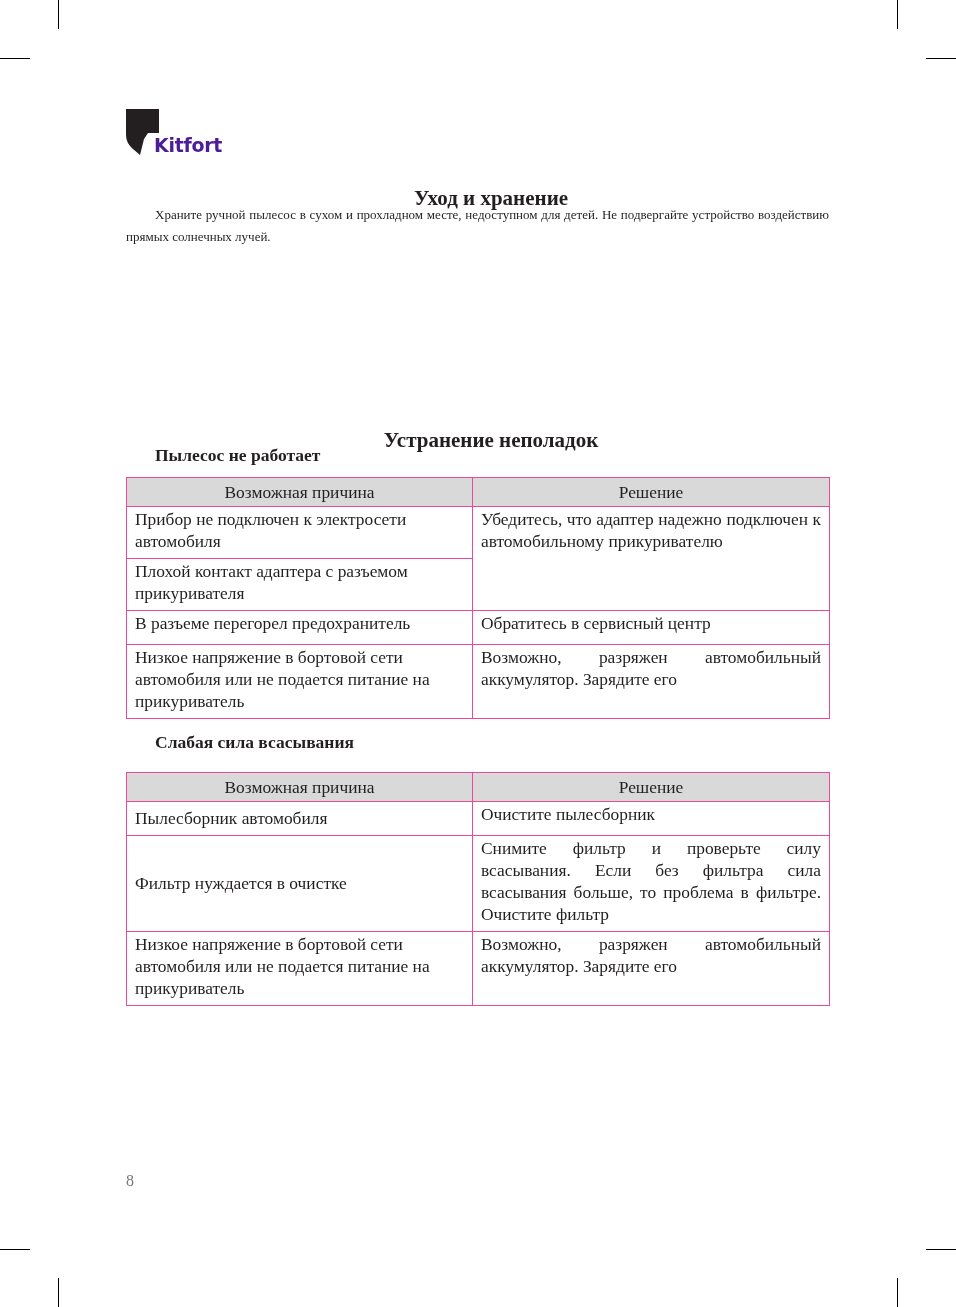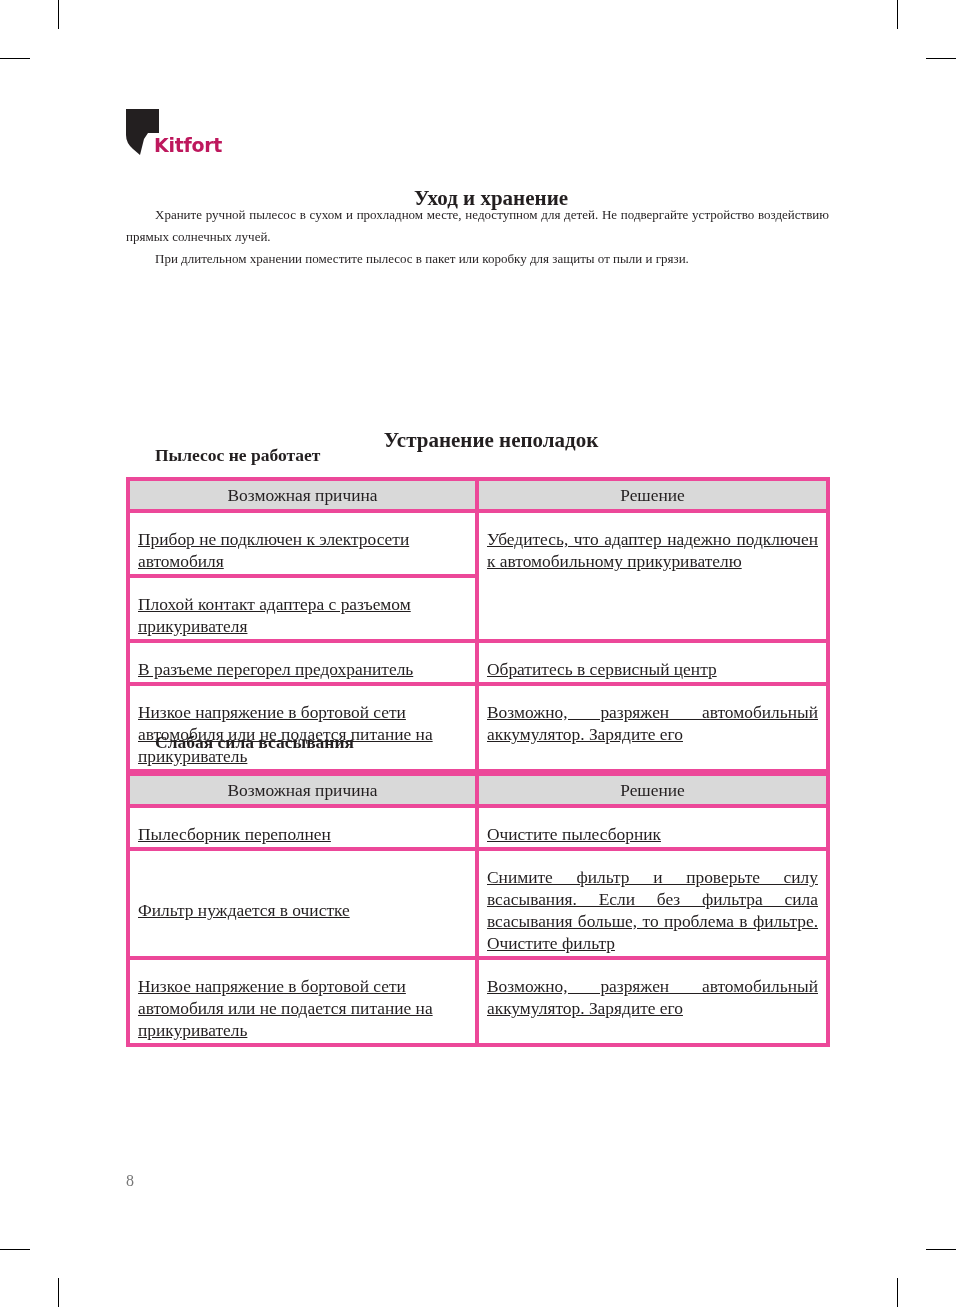--- a/index.html
+++ b/index.html
@@ -10,21 +10,21 @@
     }
     .crop { position: absolute; background: #000; }
     .crop.v { width: 1px; height: 29px; }
     .crop.h { height: 1px; width: 30px; }
 
     .logo { position: absolute; left: 126px; top: 109px; width: 95px; height: 50px; }
     .logo svg { position: absolute; left: 0; top: 0; }
     .logo-text {
       position: absolute; left: 28px; top: 25px;
       font-family: "DejaVu Sans", "Liberation Sans", sans-serif;
-      font-weight: bold; font-size: 19px; letter-spacing: -0.3px; color: #be185d;
+      font-weight: bold; font-size: 19px; letter-spacing: -0.3px; color: #4c1d95;
     }
 
     .h1 {
       position: absolute; left: 126px; width: 730px; text-align: center;
       font-weight: bold; font-size: 21px; margin-top: 30px;
     }
     .para-block {
       position: absolute; left: 126px; width: 703px;
       font-size: 13px; line-height: 22px; text-align: justify;
     }
@@ -32,27 +32,27 @@
 
     .h2 {
       position: absolute; left: 155px; font-weight: bold; font-size: 17.5px;
     }
 
     table.ts {
       position: absolute; left: 126px; width: 704px;
       border-collapse: collapse; font-size: 17.4px; line-height: 22px;
     }
     table.ts th, table.ts td {
-      border: 4px solid #ec4899; padding: 0 8px; vertical-align: top;
+      border: 1px solid #ec4899; padding: 0 8px; vertical-align: top;
     }
     table.ts th {
       background: #d9d9d9; font-weight: normal; text-align: center;
       height: 28px; padding-top: 0; vertical-align: middle;
     }
-    table.ts td { padding-top: 15px; padding-bottom: 2px; text-decoration: underline; }
+    table.ts td { padding-top: 1px; padding-bottom: 2px; }
     table.ts td.c1 { width: 329px; }
     table.ts td.just { text-align: justify; text-align-last: left; }
     table.ts td.mid { vertical-align: middle; }
 
     .page-num {
       position: absolute; left: 126px; top: 1172px; font-size: 16px; color: #777;
     }
   </style>
 </head>
 <body>
@@ -69,21 +69,20 @@
 <div class="logo">
   <svg width="34" height="48" viewBox="0 0 34 48">
     <path d="M0 0 H33 V24 H22 L18 30 L14 46 L7 40 Q0 34 0 26 Z" fill="#231f20"></path>
   </svg>
   <span class="logo-text">Kitfort</span>
 </div>
 
 <div class="h1" style="top:156px; left:126px; width:730px;">Уход и хранение</div>
 <div class="para-block" style="top:204px;">
   <p>Храните ручной пылесос в сухом и прохладном месте, недоступном для детей. Не подвергайте устройство воздействию прямых солнечных лучей.</p>
-  <p>При длительном хранении поместите пылесос в пакет или коробку для защиты от пыли и грязи.</p>
 </div>
 
 <div class="h1" style="top:398px;">Устранение неполадок</div>
 <div class="h2" style="top:445px;text-align:center;">Пылесос не работает</div>
 
 <table class="ts" style="top:477px;">
   <tbody>
       <tr>
     <th>Возможная причина</th>
     <th>Решение</th>
@@ -108,21 +107,21 @@
 
 <div class="h2" style="top:732px;">Слабая сила всасывания</div>
 
 <table class="ts" style="top:772px;">
   <tbody>
       <tr>
     <th>Возможная причина</th>
     <th>Решение</th>
   </tr>
   <tr style="height:34px;">
-    <td class="c1 mid">Пылесборник переполнен</td>
+    <td class="c1 mid">Пылесборник автомобиля</td>
     <td>Очистите пылесборник</td>
   </tr>
   <tr style="height:96px;">
     <td class="c1 mid">Фильтр нуждается в очистке</td>
     <td class="just">Снимите фильтр и проверьте силу всасывания. Если без фильтра сила всасывания больше, то проблема в фильтре. Очистите фильтр</td>
   </tr>
   <tr style="height:74px;">
     <td class="c1">Низкое напряжение в бортовой сети автомобиля или не подается питание на прикуриватель</td>
     <td class="just">Возможно, разряжен автомобильный аккумулятор. Зарядите его</td>
   </tr>

